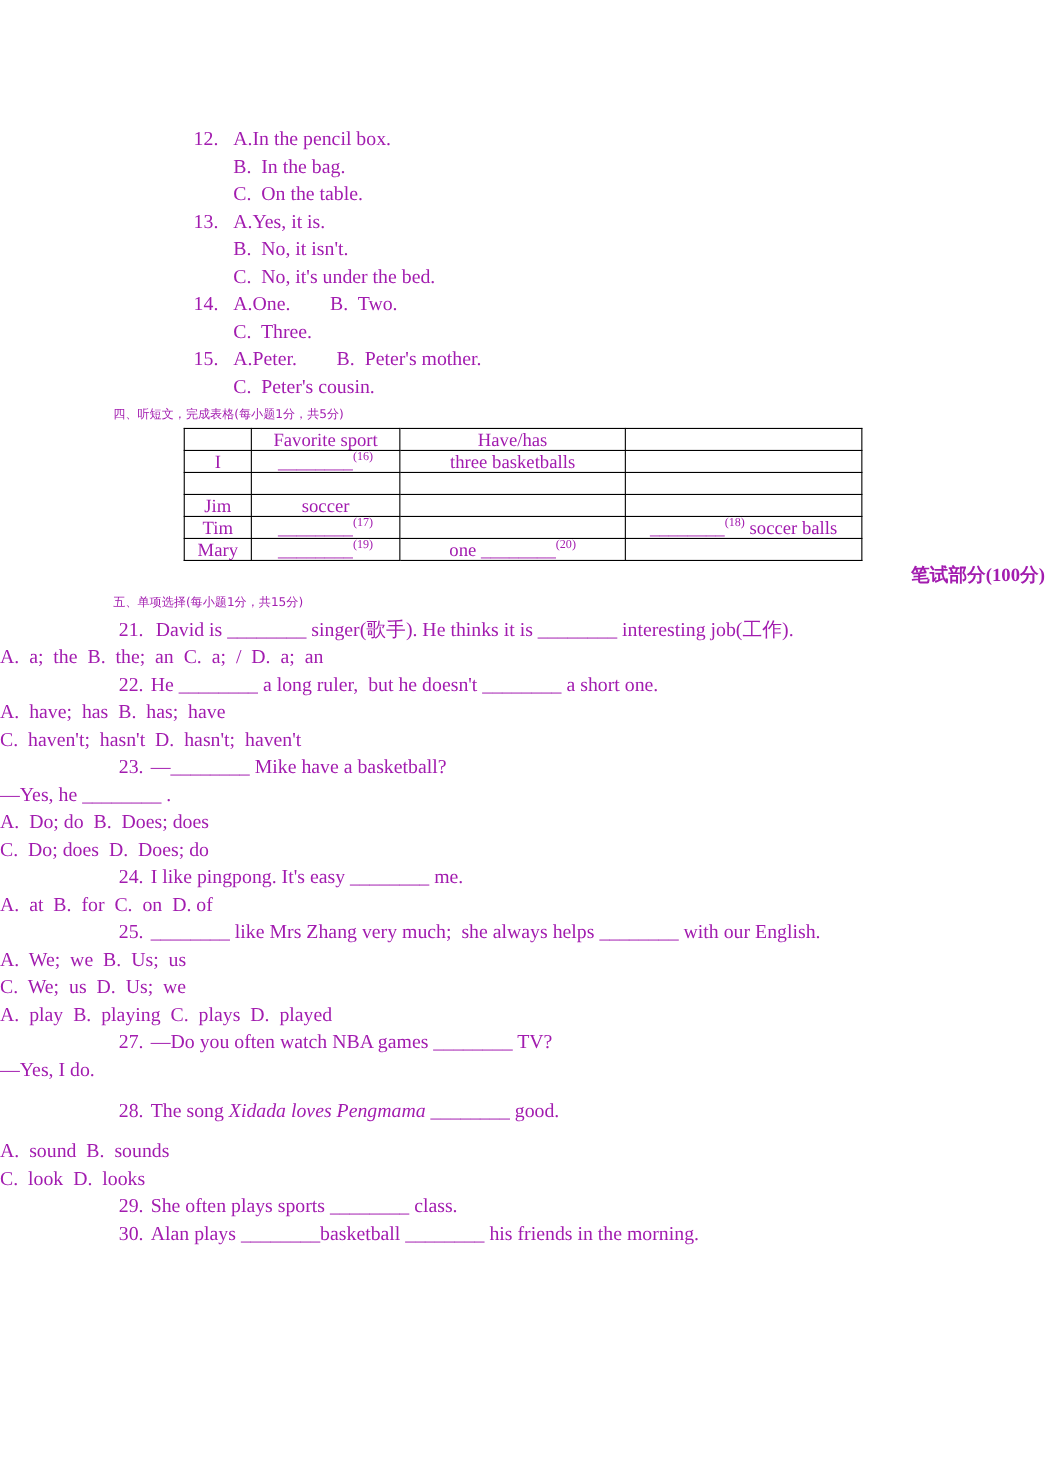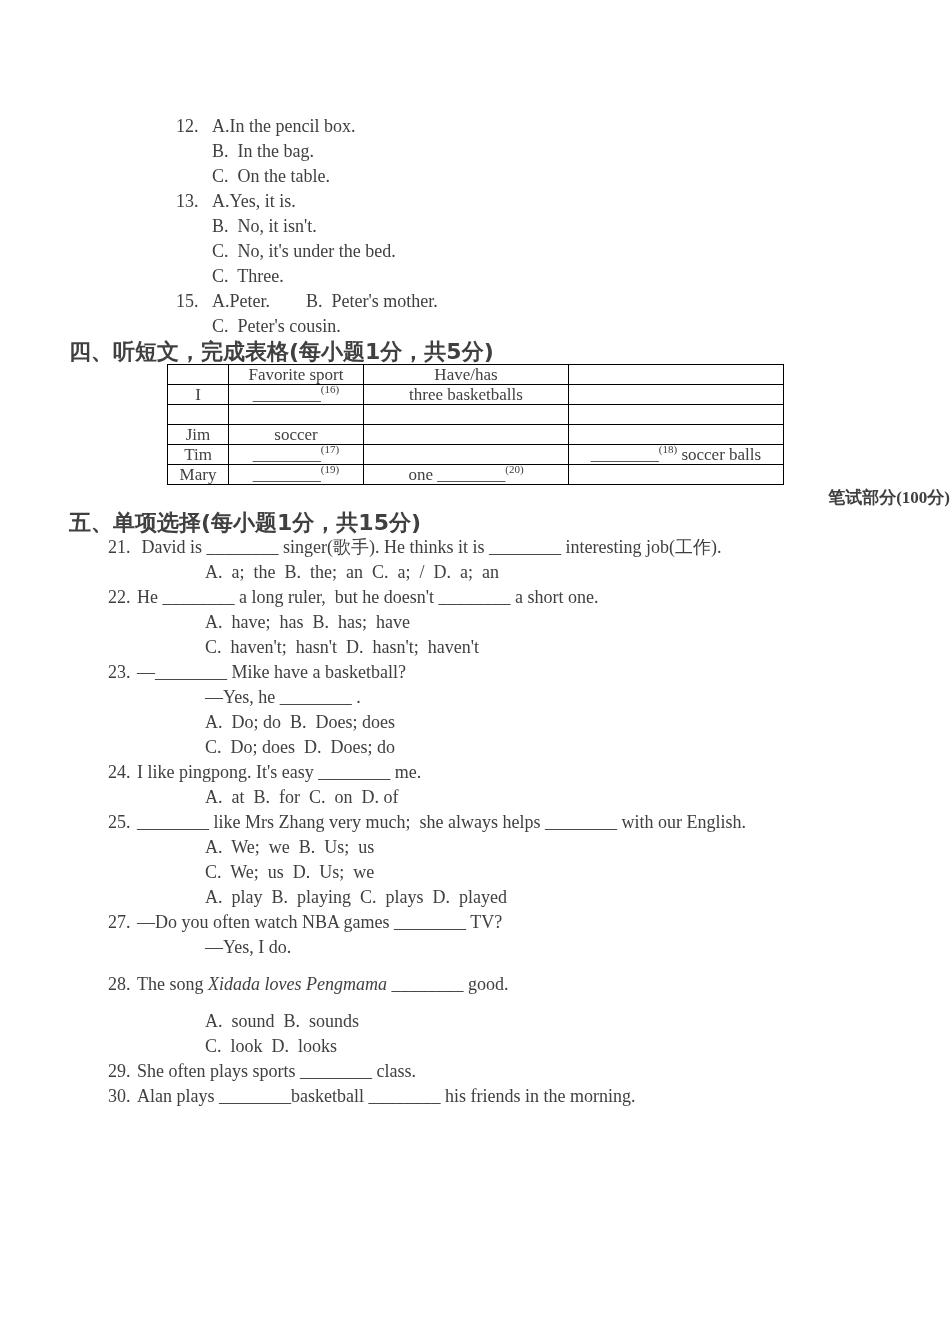--- a/index.html
+++ b/index.html
@@ -5,39 +5,39 @@
   html, body {
     margin: 0;
     padding: 0;
     background: #ffffff;
   }
   .page {
     position: relative;
     width: 950px;
     height: 1344px;
     background: #ffffff;
-    color: #404040;
+    color: #a21caf;
     font-family: "Liberation Serif", serif;
     font-size: 18px;
     line-height: 25px;
     overflow: hidden;
   }
   .content { padding-top: 114px; }
   .line { white-space: pre-wrap; min-height: 25px; }
   .q-listen { margin-left: 176px; }
   .q-listen .num { display: inline-block; width: 36px; }
   .opt-listen { margin-left: 212px; }
   .q-write { margin-left: 108px; }
   .q-write .num { display: inline-block; width: 29px; }
-  .opt-write { margin-left: 205px; }
+  .opt-write { }
   .sec-title {
-    margin-left: 69px;
+    margin-left: 103px;
     font-family: "DejaVu Sans", sans-serif;
-    font-weight: bold;
-    font-size: 22px;
+    font-weight: normal;
+    font-size: 11px;
   }
   .center-title {
     text-align: right;
     font-family: Liberation Serif, serif;
     font-weight: bold;
     font-size: 17px;
   }
   table.listen-table {
     border-collapse: collapse;
     margin-left: 167px;
@@ -70,20 +70,21 @@
   <div class="content">
 
     <div class="line q-listen"><span class="num">12.</span><span>A.In the pencil box.</span></div>
     <div class="line opt-listen">B.  In the bag.</div>
     <div class="line opt-listen">C.  On the table.</div>
 
     <div class="line q-listen"><span class="num">13.</span><span>A.Yes, it is.</span></div>
     <div class="line opt-listen">B.  No, it isn't.</div>
     <div class="line opt-listen">C.  No, it's under the bed.</div>
 
+    <div class="line q-listen"><span class="num">14.</span><span>A.One.        B.  Two.</span></div>
     <div class="line opt-listen">C.  Three.</div>
 
     <div class="line q-listen"><span class="num">15.</span><span>A.Peter.        B.  Peter's mother.</span></div>
     <div class="line opt-listen">C.  Peter's cousin.</div>
 
     <div class="line sec-title">四、听短文，完成表格(每小题1分，共5分)</div>
 
     <table class="listen-table">
       <colgroup>
         <col style="width:61px">

